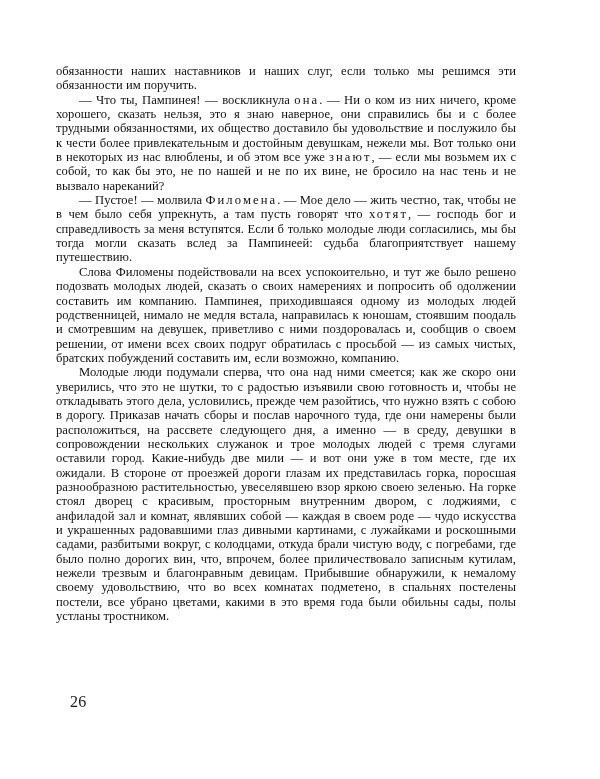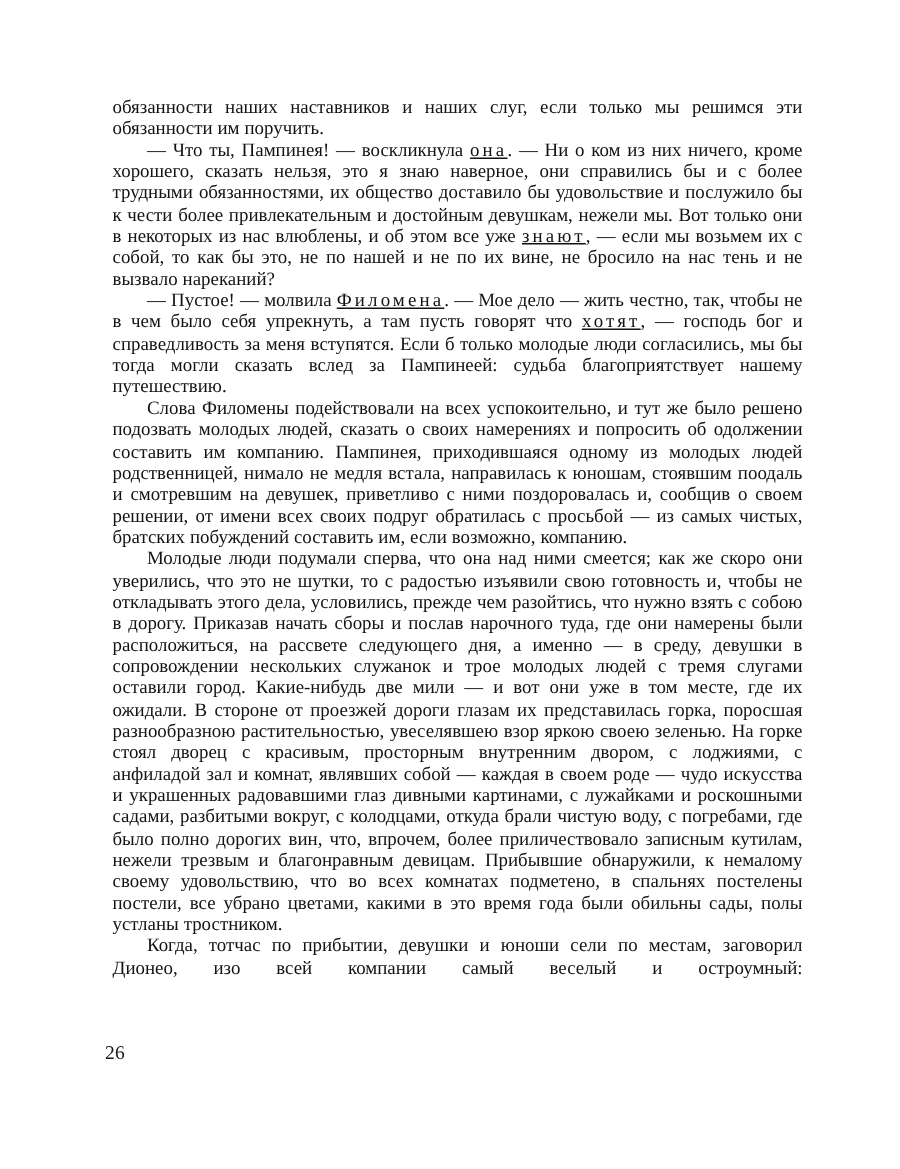--- a/index.html
+++ b/index.html
@@ -15,21 +15,21 @@
     height: 779px;
     background: #ffffff;
     overflow: hidden;
     font-family: "Liberation Serif", "DejaVu Serif", serif;
     color: #121212;
     box-sizing: border-box;
   }
 
   .text-block {
     position: absolute;
-    left: 75px;
+    left: 56px;
     top: 64px;
     width: 460px;
   }
 
   .para {
     margin: 0;
     text-align: justify;
     text-align-last: left;
     text-justify: inter-word;
     font-size: 12.6px;
@@ -45,29 +45,28 @@
     text-indent: 0;
   }
 
   .para.last-justify {
     text-align-last: justify;
   }
 
   
   .sp {
     letter-spacing: 2.1px;
-    text-decoration: underline;
   }
 
   .folio {
     position: absolute;
     left: 70px;
     top: 695px;
     font-family: "Liberation Serif", "DejaVu Serif", serif;
-    font-size: 13px;
+    font-size: 16px;
     line-height: 14px;
     color: #1a1a1a;
     letter-spacing: 0.2px;
   }
 </style>
 </head>
 <body>
 
 <div class="page">
 
@@ -81,19 +80,18 @@
     </p>
 
     <p class="para">
       <span>— Пустое! — молвила </span><span class="sp">Филомена</span><span>.  — Мое дело — жить честно, так, чтобы не в чем было себя упрекнуть, а там пусть говорят что </span><span class="sp">хотят</span><span>,  — господь бог и справедливость за меня вступятся. Если б только молодые люди согласились, мы бы тогда могли сказать вслед за Пампинеей: судьба благоприятствует нашему путешествию.</span>
     </p>
 
     <p class="para">Слова Филомены подействовали на всех успокоительно, и тут же было решено подозвать молодых людей, сказать о своих намерениях и попросить об одолжении составить им компанию. Пампинея, приходившаяся одному из молодых людей родственницей, нимало не медля встала, направилась к юношам, стоявшим поодаль и смотревшим на девушек, приветливо с ними поздоровалась и, сообщив о своем решении, от имени всех своих подруг обратилась с просьбой — из самых чистых, братских побуждений составить им, если возможно, компанию.</p>
 
     <p class="para">Молодые люди подумали сперва, что она над ними смеется; как же скоро они уверились, что это не шутки, то с радостью изъявили свою готовность и, чтобы не откладывать этого дела, условились, прежде чем разойтись, что нужно взять с собою в дорогу. Приказав начать сборы и послав нарочного туда, где они намерены были расположиться, на рассвете следующего дня, а именно — в среду, девушки в сопровождении нескольких служанок и трое молодых людей с тремя слугами оставили город. Какие-нибудь две мили — и вот они уже в том месте, где их ожидали. В стороне от проезжей дороги глазам их представилась горка, поросшая разнообразною растительностью, увеселявшею взор яркою своею зеленью. На горке стоял дворец с красивым, просторным внутренним двором, с лоджиями, с анфиладой зал и комнат, являвших собой — каждая в своем роде — чудо искусства и украшенных радовавшими глаз дивными картинами, с лужайками и роскошными садами, разбитыми вокруг, с колодцами, откуда брали чистую воду, с погребами, где было полно дорогих вин, что, впрочем, более приличествовало записным кутилам, нежели трезвым и благонравным девицам. Прибывшие обнаружили, к немалому своему удовольствию, что во всех комнатах подметено, в спальнях постелены постели, все убрано цветами, какими в это время года были обильны сады, полы устланы тростником.</p>
 
-    <p class="para last-justify">Когда, тотчас по прибытии, девушки и юноши сели по местам, заговорил Дионео, изо всей компании самый веселый и остроумный:</p>
 
   </div>
 
   <div class="folio">26</div>
 
 </div>
 
 </body></html>

